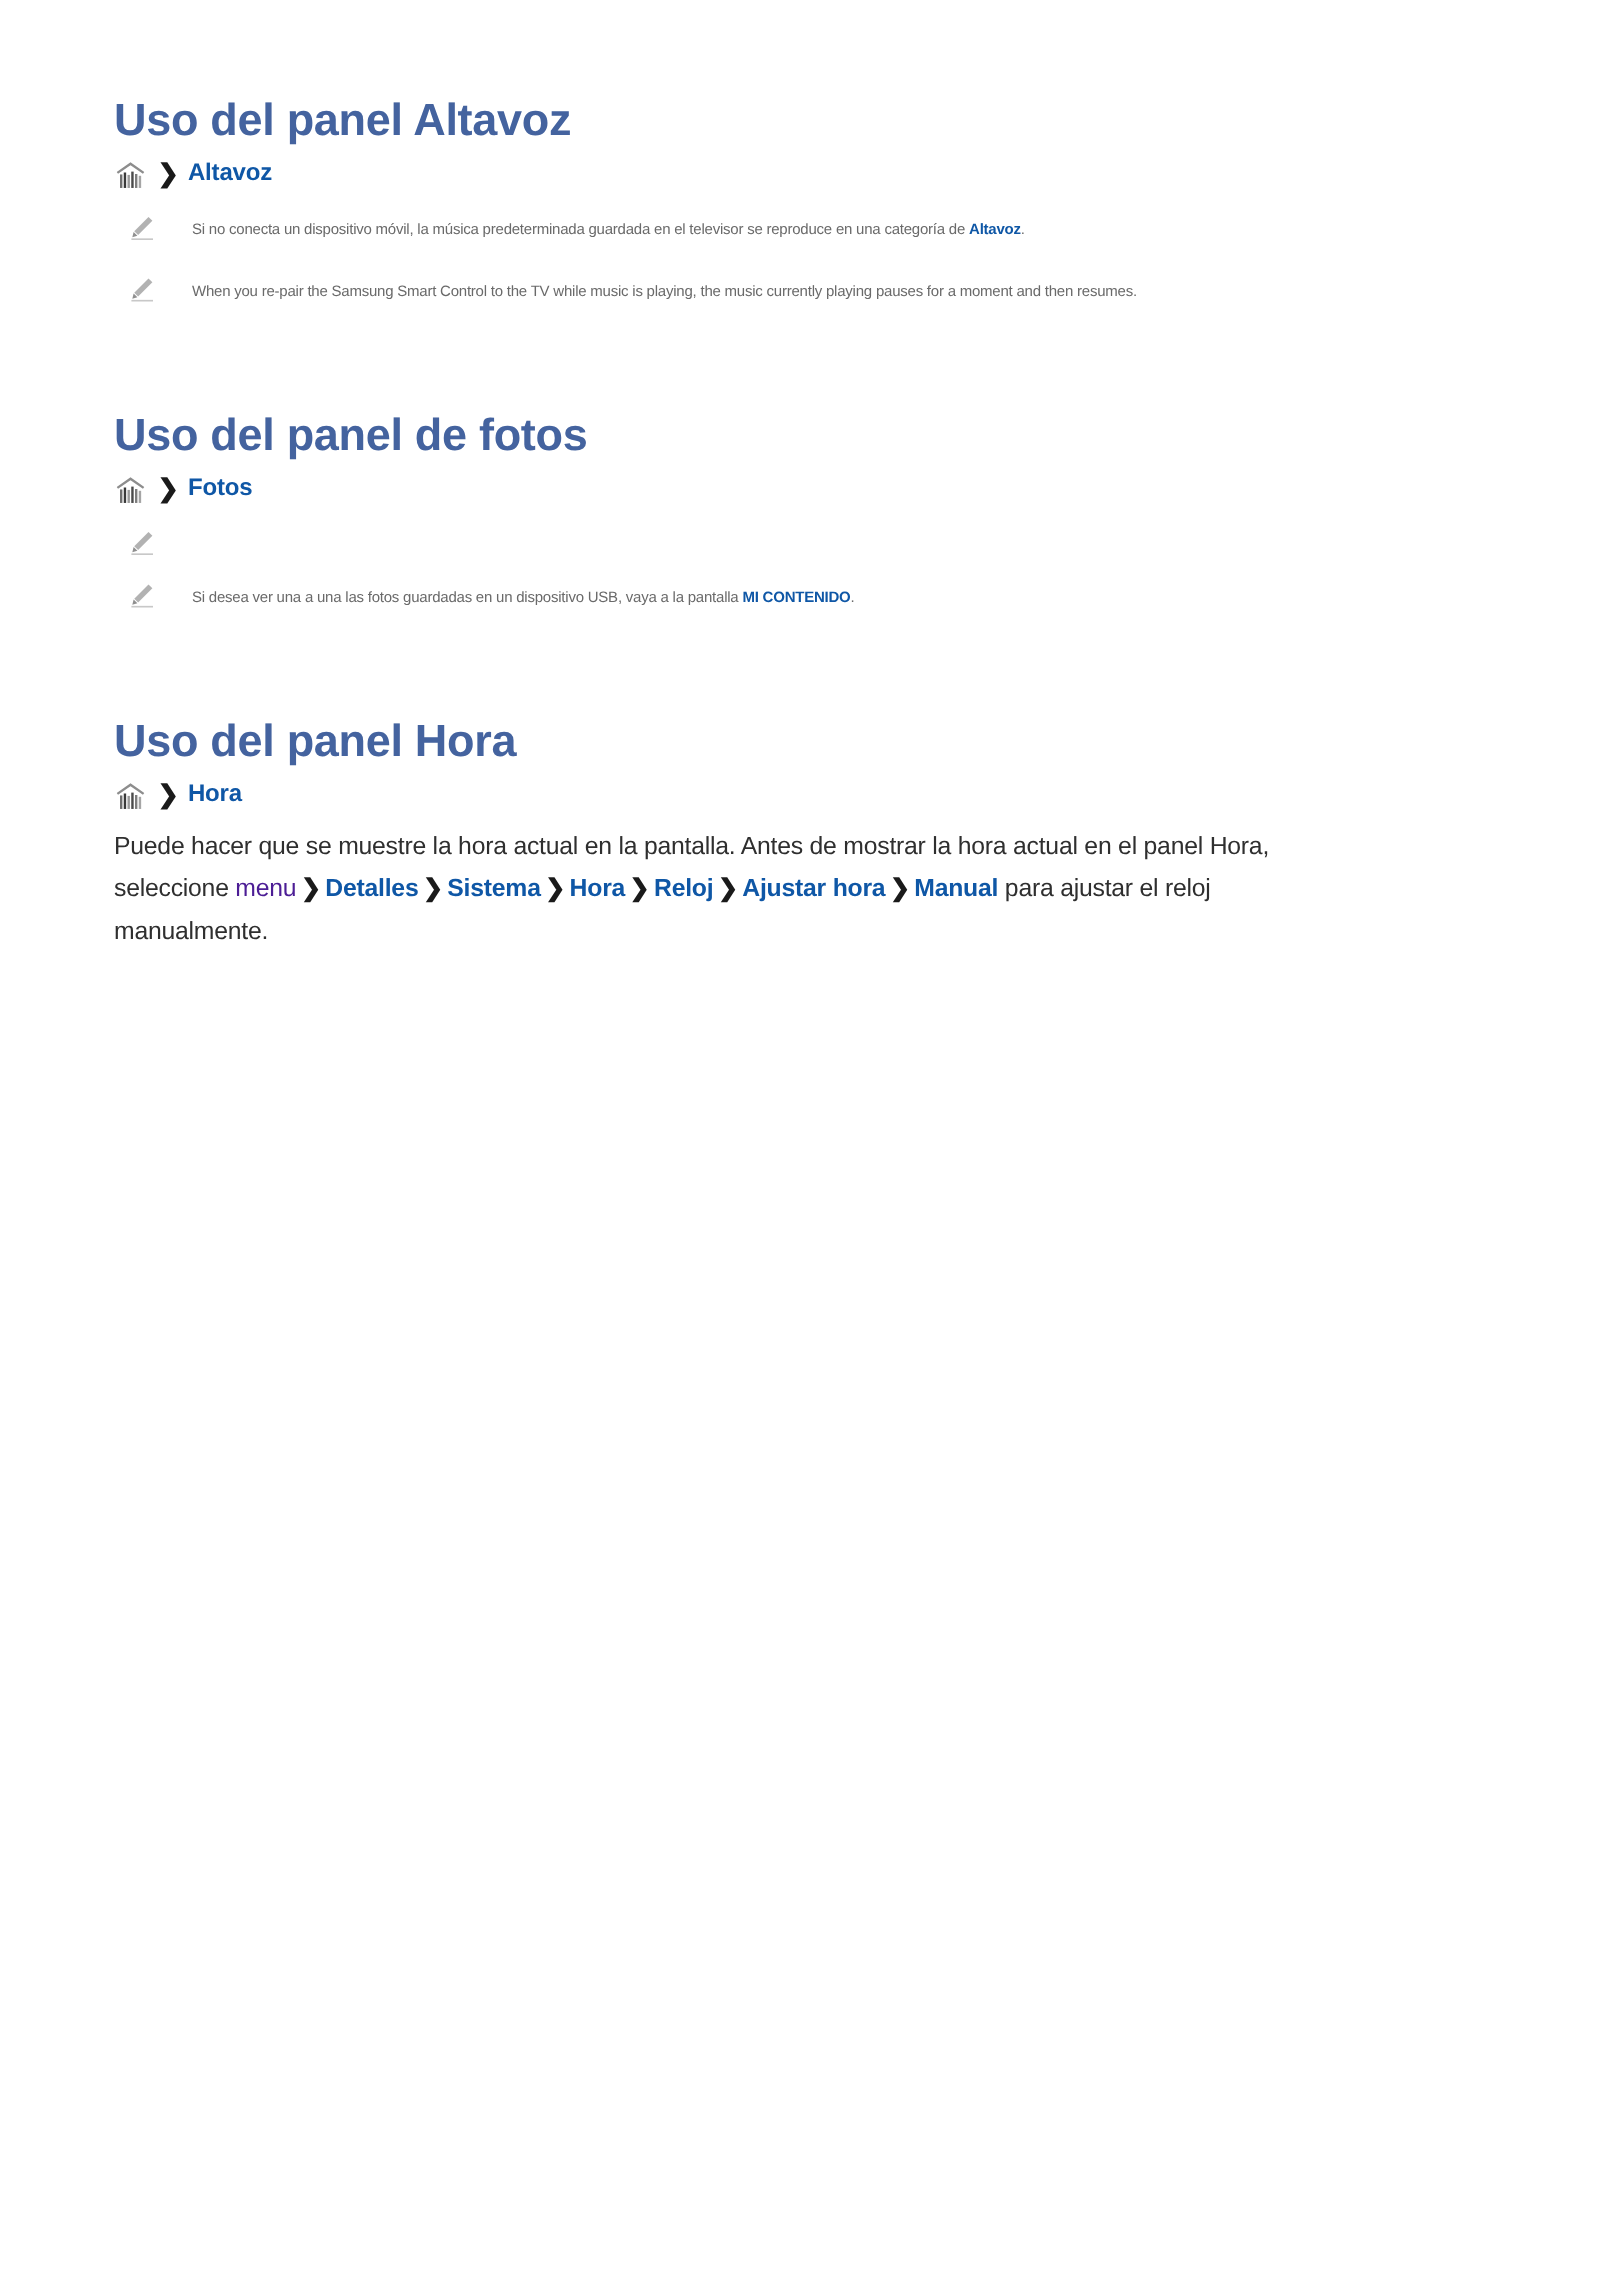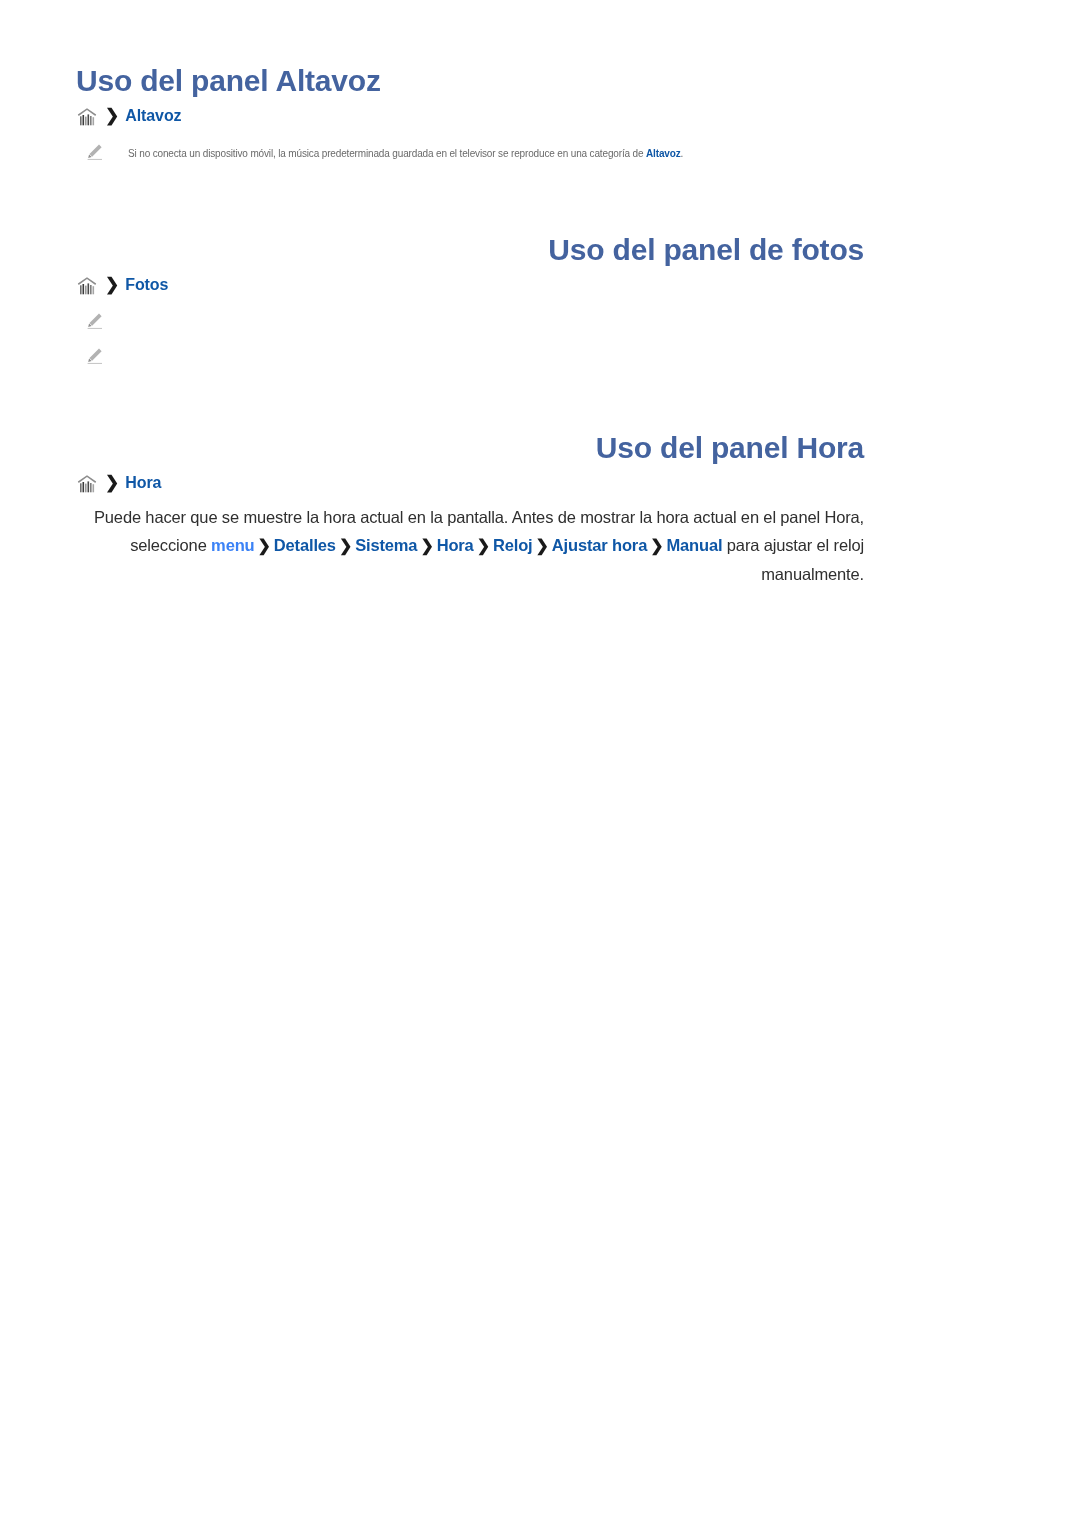--- a/index.html
+++ b/index.html
@@ -92,33 +92,33 @@
     color: #6a6a6a;
     letter-spacing: -0.15px;
   }
 
   
   .kw-blue {
     color: #0f57a6;
     font-weight: bold;
   }
   .kw-teal {
-    color: #3b82f6;
-    font-weight: bold;
+    color: #4c1d95;
+    font-weight: normal;
   }
   .kw-sep {
     color: #1a1a1a;
     font-weight: bold;
     font-size: 16px;
     padding: 0 3px;
   }
 
   
   .section { margin: 0; }
-  .section + .section { margin-top: 64px; text-align: right; }
+  .section + .section { margin-top: 64px; }
   .sec-photos { margin-top: 68px; }
   .sec-time   { margin-top: 72px; }
 </style>
 </head>
 <body>
 
 <div class="page">
 
   <div class="section sec-speaker">
     <h1 class="section-title">Uso del panel Altavoz</h1>
@@ -144,20 +144,30 @@
       <span class="pencil-icon">
         <svg viewBox="0 0 18 18" width="18" height="18" aria-hidden="true">
           <path d="M13.0 1.6 L15.6 4.2 L6.1 13.7 L3.5 11.1 Z" fill="#b2b2b2"></path>
           <path d="M3.1 11.6 L5.6 14.1 L2.2 15.1 Z" fill="#8f8f8f"></path>
           <rect x="1.6" y="15.9" width="14.4" height="1.1" fill="#c8c8c8"></rect>
         </svg>
       </span>
       <span class="note-text"><span>Si no conecta un dispositivo móvil, la música predeterminada guardada en el televisor se reproduce en una categoría de </span><span class="kw-blue">Altavoz</span><span>.</span></span>
     </div>
 
+    <div class="note">
+      <span class="pencil-icon">
+        <svg viewBox="0 0 18 18" width="18" height="18" aria-hidden="true">
+          <path d="M13.0 1.6 L15.6 4.2 L6.1 13.7 L3.5 11.1 Z" fill="#b2b2b2"></path>
+          <path d="M3.1 11.6 L5.6 14.1 L2.2 15.1 Z" fill="#8f8f8f"></path>
+          <rect x="1.6" y="15.9" width="14.4" height="1.1" fill="#c8c8c8"></rect>
+        </svg>
+      </span>
+      <span class="note-text">When you re-pair the Samsung Smart Control to the TV while music is playing, the music currently playing pauses for a moment and then resumes.</span>
+    </div>
   </div>
 
   <div class="section sec-photos">
     <h1 class="section-title">Uso del panel de fotos</h1>
 
     <div class="breadcrumb">
       <span class="hub-icon">
         <svg viewBox="0 0 22 20" width="22" height="20" aria-hidden="true">
           <path d="M11 1.2 L20.2 7.6 L19.3 8.9 L11 3.1 L2.7 8.9 L1.8 7.6 Z" fill="#8d8d8d"></path>
           <rect x="4.0" y="9.3" width="1.6" height="9.0" fill="#6f6f6f"></rect>
@@ -184,20 +194,21 @@
     </div>
 
     <div class="note">
       <span class="pencil-icon">
         <svg viewBox="0 0 18 18" width="18" height="18" aria-hidden="true">
           <path d="M13.0 1.6 L15.6 4.2 L6.1 13.7 L3.5 11.1 Z" fill="#b2b2b2"></path>
           <path d="M3.1 11.6 L5.6 14.1 L2.2 15.1 Z" fill="#8f8f8f"></path>
           <rect x="1.6" y="15.9" width="14.4" height="1.1" fill="#c8c8c8"></rect>
         </svg>
       </span>
+      <span class="note-text"><span>Si desea ver una a una las fotos guardadas en un dispositivo USB, vaya a la pantalla </span><span class="kw-blue">MI CONTENIDO</span><span>.</span></span>
     </div>
   </div>
 
   <div class="section sec-time">
     <h1 class="section-title">Uso del panel Hora</h1>
 
     <div class="breadcrumb">
       <span class="hub-icon">
         <svg viewBox="0 0 22 20" width="22" height="20" aria-hidden="true">
           <path d="M11 1.2 L20.2 7.6 L19.3 8.9 L11 3.1 L2.7 8.9 L1.8 7.6 Z" fill="#8d8d8d"></path>

